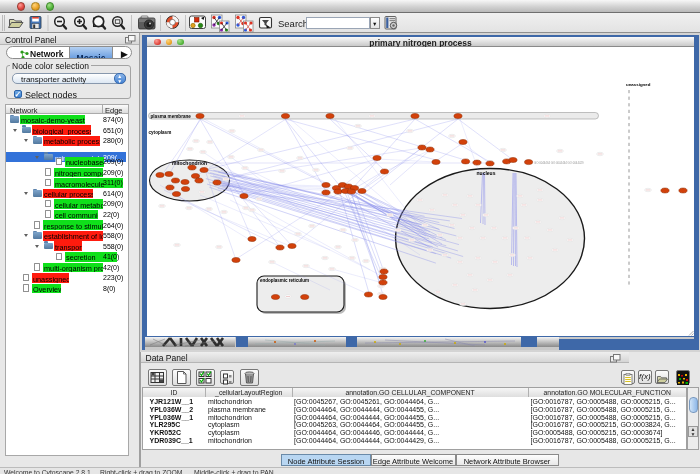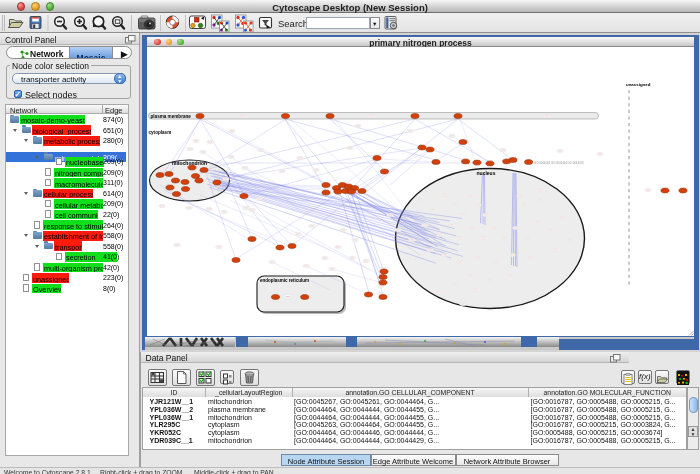--- a/index.html
+++ b/index.html
@@ -54,21 +54,20 @@
 .dth{top:0;height:8.5px;background:linear-gradient(#f6f6f6,#dedede);border-right:1px solid #b0b0b0;font-size:6.8px;color:#222;text-align:center;padding-top:1px}
 .drow{left:0;width:543px;height:7.9px;font-size:7px;color:#111;white-space:nowrap}
 .drow div{position:absolute;top:0.6px}
 
 .btab{top:102px;height:11.5px;border:1px solid #8a8a8a;font-size:7.5px;color:#111;text-align:center;padding-top:1.8px;background:linear-gradient(#fdfdfd,#e8e8e8)}
 
 #status{left:0;top:467px;width:700px;height:7px;background:#e6e6e6;border-top:1px solid #bcbcbc;font-size:6.8px;color:#333}
 #status div{position:absolute;top:0.5px}
 </style></head><body>
 <div class="abs" id="titlebar">
- <div class="abs t">Cytoscape Desktop (New Session)</div>
  <div class="abs light" style="left:16.5px;background:radial-gradient(circle at 35% 30%,#ff9d96,#e0443e 60%,#a63a32);border:0.5px solid #9a3c34"></div>
  <div class="abs light" style="left:31px;background:radial-gradient(circle at 35% 30%,#ffd37a,#e9a023 60%,#b57c1a);border:0.5px solid #a8821e"></div>
  <div class="abs light" style="left:45.5px;background:radial-gradient(circle at 35% 30%,#a5e08a,#52b43a 60%,#3a8a28);border:0.5px solid #3f8a2c"></div>
 </div>
 <div class="abs" id="toolbar">
 <svg class="abs" style="left:0;top:0" width="420" height="20" viewBox="0 0 420 20">
  <line x1="2.5" y1="2" x2="2.5" y2="18" stroke="#bbb"></line>
       <line x1="4.5" y1="2" x2="4.5" y2="18" stroke="#bbb"></line>
 
  <path d="M9.5 14.5 L9.5 6.5 L14 6.5 L15.5 8 L21.5 8 L21.5 10" fill="#d8d8b0" stroke="#555" stroke-width="1"></path>
@@ -232,21 +231,21 @@
         <div class="hl" style="left:59px;width:39px;background:#0fe01a;overflow:hidden">nucleobase-</div>
         <div class="file" style="left:50px"></div>
         <div class="val" style="color:#000">209(0)</div>
       </div>
 <div class="abs trow" style="top:62.25px">
         <div class="hl" style="left:48px;width:49px;background:#0fe01a;overflow:hidden">nitrogen compo</div>
         <div class="file" style="left:39px"></div>
         <div class="val" style="color:#000">209(0)</div>
       </div>
 <div class="abs trow" style="top:72.80px">
-        <div class="hl" style="left:48px;width:49px;background:#0fe01a;overflow:hidden">macromolecule</div>
+        <div class="hl" style="left:48px;width:69px;background:#0fe01a;overflow:hidden">macromolecule</div>
         <div class="file" style="left:39px"></div>
         <div class="val" style="color:#000">311(0)</div>
       </div>
 <div class="abs trow" style="top:83.35px">
         <div class="hl" style="left:37px;width:50px;background:#ff1b0e;overflow:hidden">cellular process</div>
         <div class="arr" style="left:18px"></div>
         <div class="folder" style="left:27px">
           <div class="b"></div>
         </div>
         <div class="val" style="color:#000">614(0)</div>

